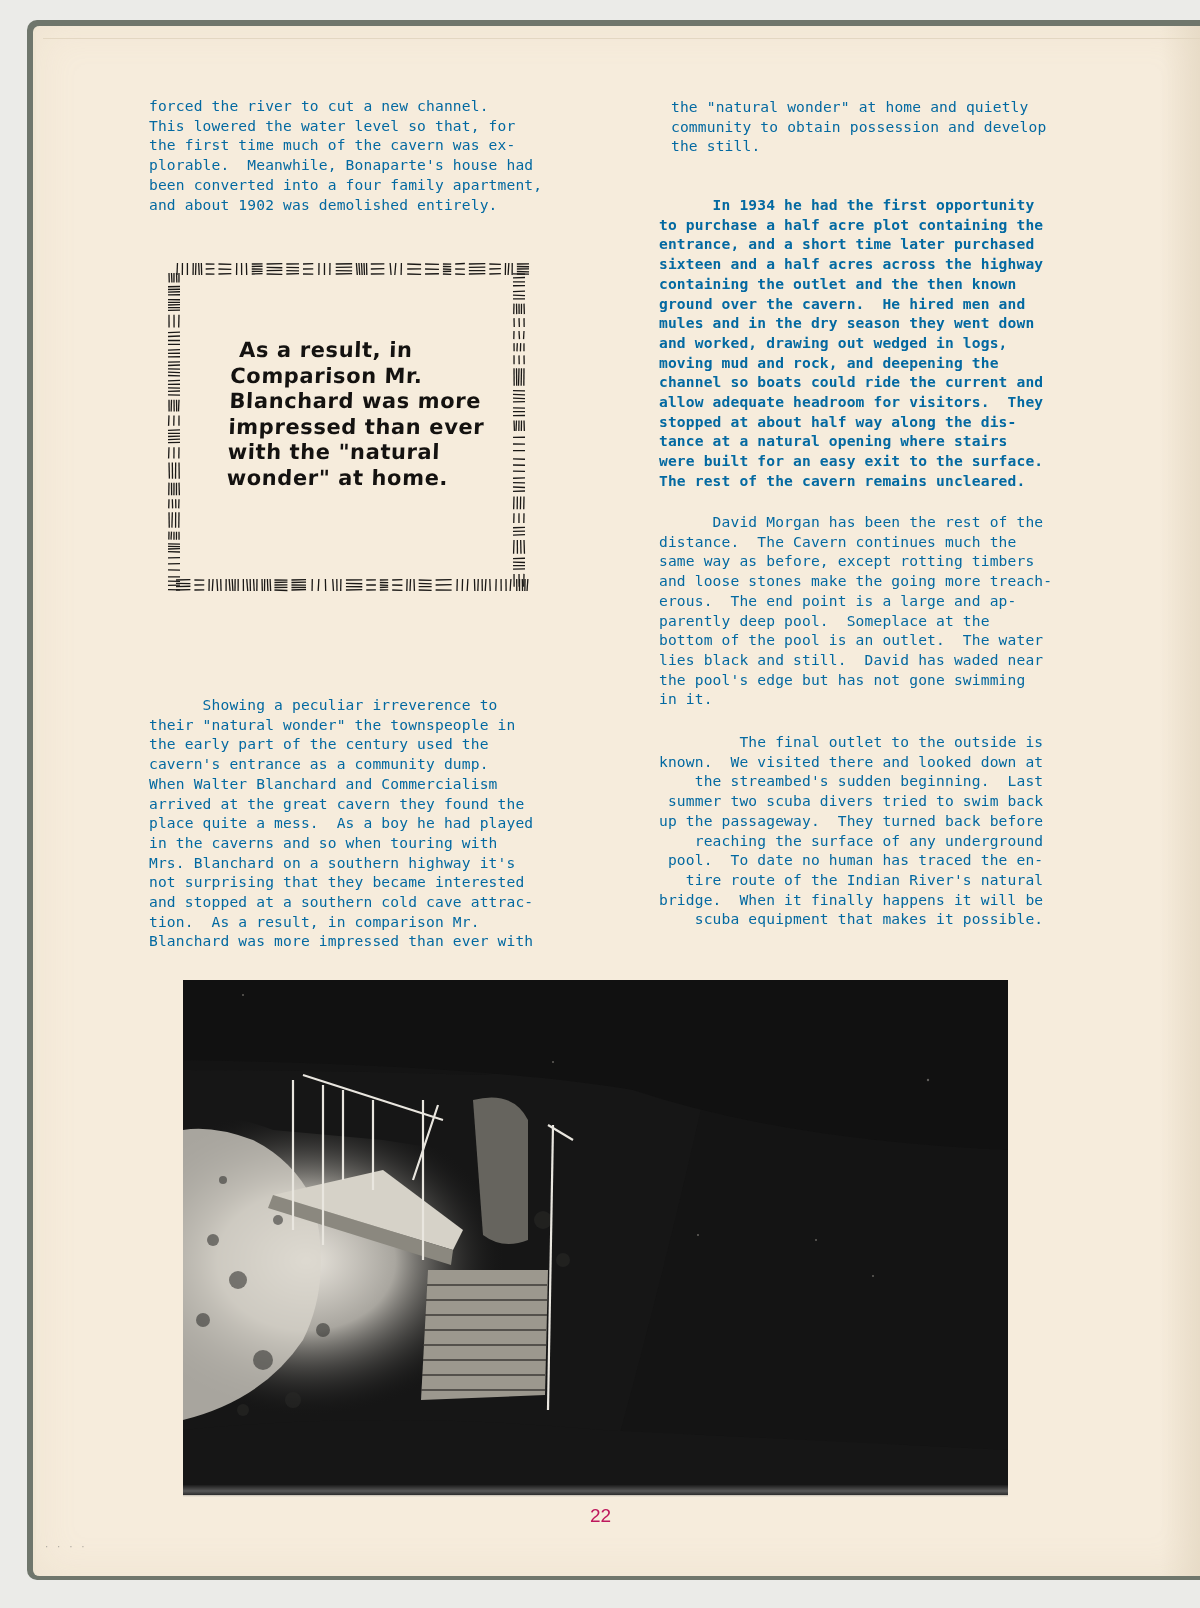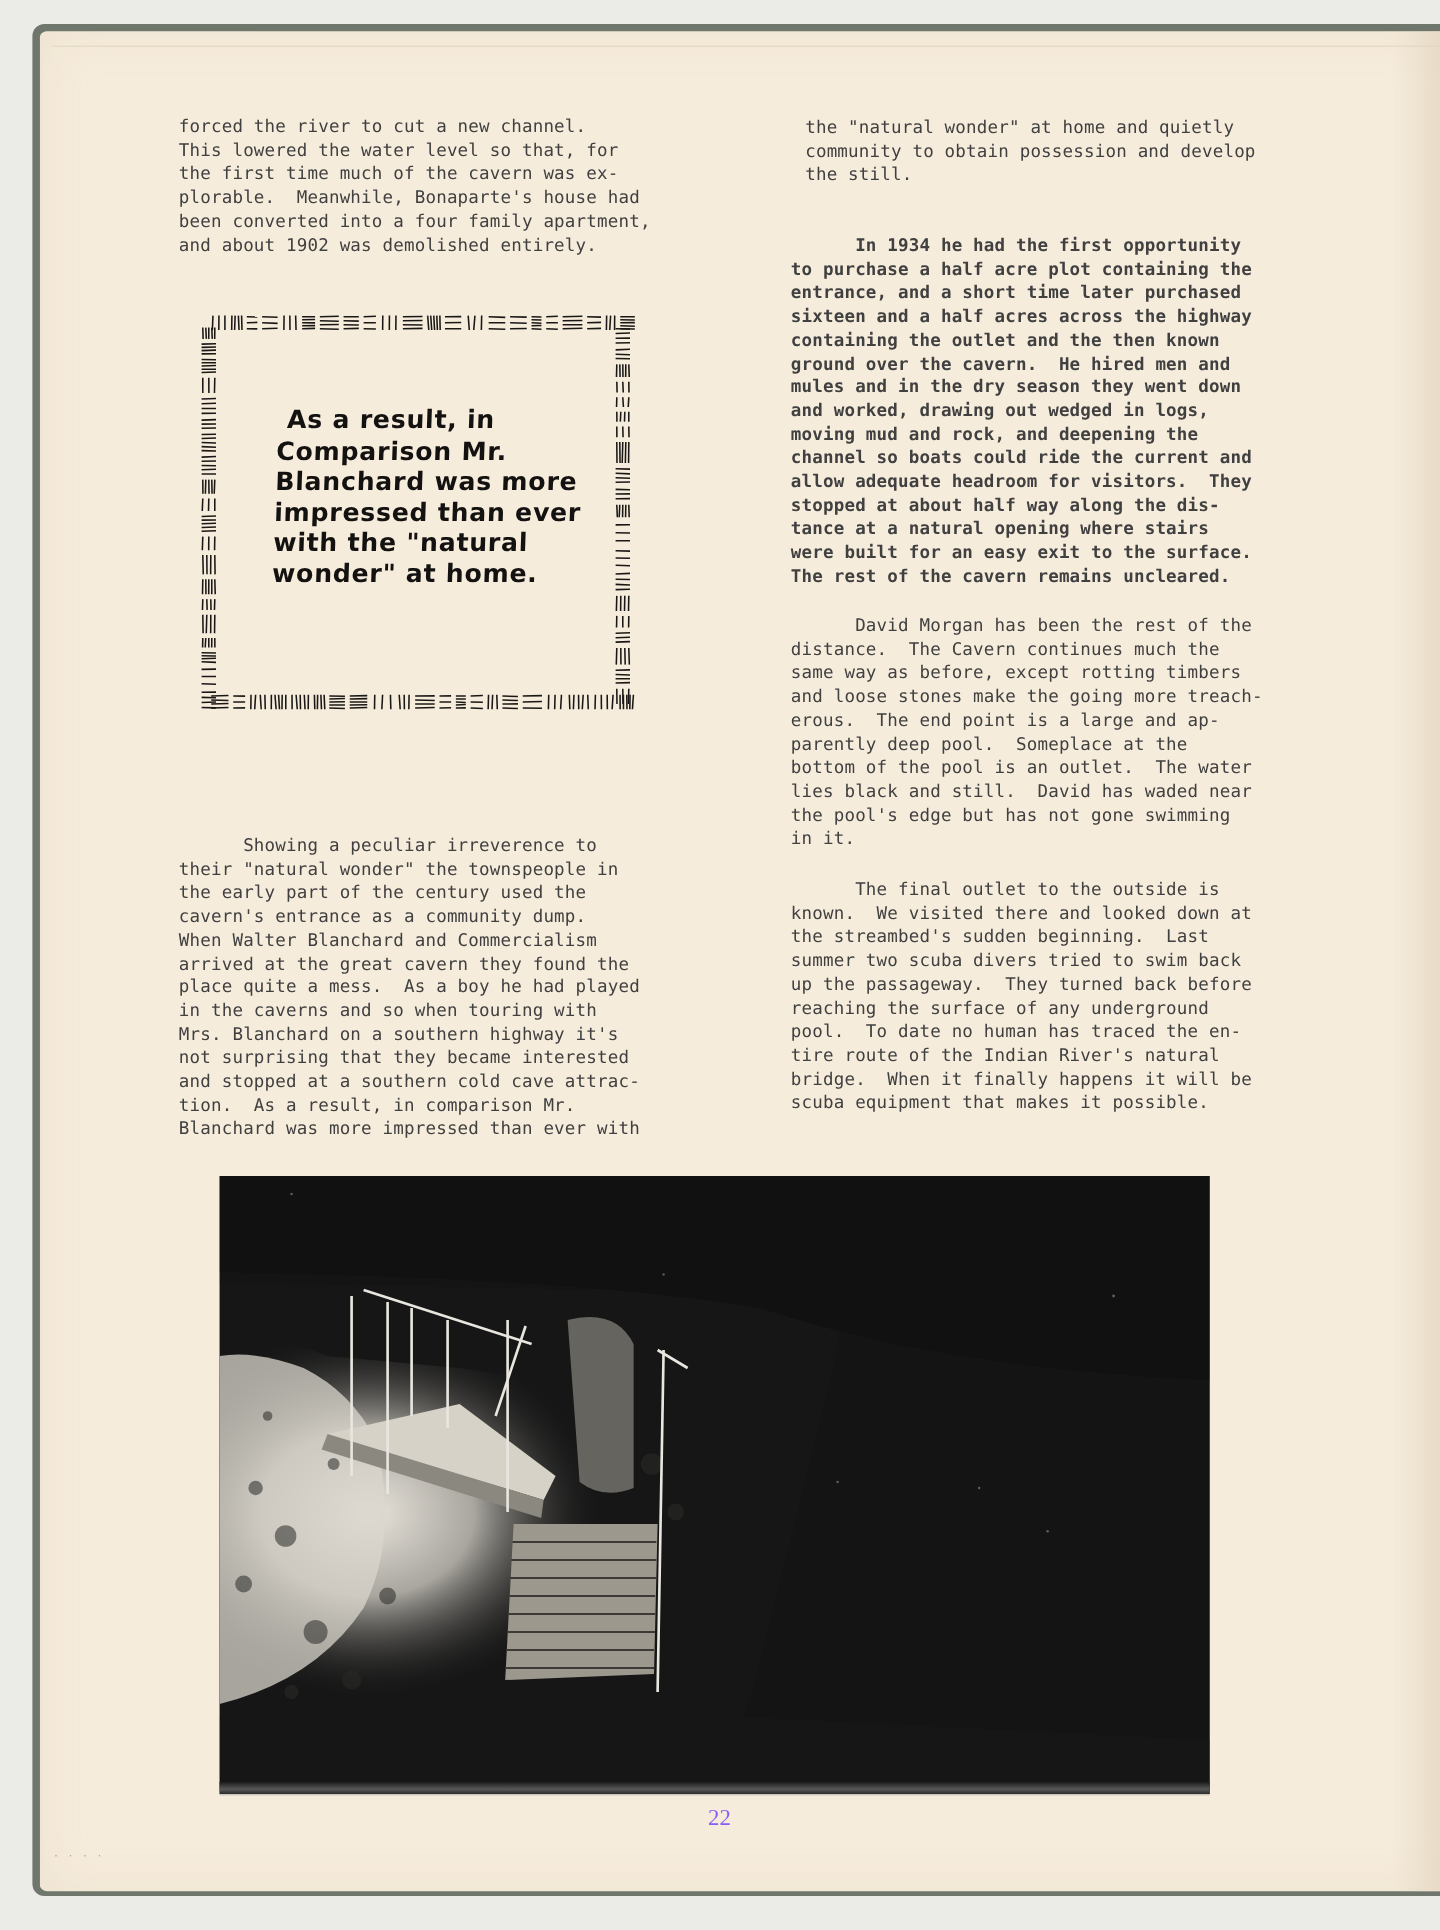--- a/index.html
+++ b/index.html
@@ -29,32 +29,32 @@
     .right-fade {
       position: absolute; right: 0; top: 26px; width: 40px; height: 1550px;
       background: linear-gradient(to right, rgba(230,220,200,0), rgba(225,212,190,0.6));
     }
 
     .text-block {
       position: absolute;
       font-family: "DejaVu Sans Mono", "Liberation Mono", monospace;
       font-size: 14.6px;
       line-height: 19.7px;
-      color: #404040;
+      color: #0369a1;
       white-space: pre;
       letter-spacing: 0.15px;
     }
     .text-block .line { display: block; }
 
     #col1-para1 { left: 149px; top: 96px; }
     #col1-para2 { left: 133px; top: 695px; margin-left: 16px; }
     #col2-para1 { left: 671px; top: 97px; }
     #col2-para2 { left: 659px; top: 195px; font-weight: bold; }
     #col2-para3 { left: 659px; top: 512px; }
-    #col2-para4 { left: 659px; top: 732px; }
+    #col2-para4 { left: 659px; top: 732px; text-align: right; }
 
     .callout {
       position: absolute; left: 167px; top: 262px; width: 363px; height: 330px;
     }
     .callout svg { position: absolute; left: 0; top: 0; }
     .callout-text {
       position: absolute; left: 62px; top: 76px;
       font-family: "DejaVu Sans", sans-serif;
       font-size: 21px;
       line-height: 25.5px;
@@ -71,22 +71,22 @@
       background: #171717;
       overflow: hidden;
     }
     .photo-bottom-edge {
       position: absolute; left: 183px; top: 1485px; width: 825px; height: 12px;
       background: linear-gradient(to bottom, #1c1c1c, #585858 50%, rgba(120,120,120,0));
     }
 
     .page-number {
       position: absolute; left: 590px; top: 1505px;
-      font-family: Liberation Serif, serif;
-      font-size: 19px; color: #8b5cf6;
+      font-family: Liberation Sans, sans-serif;
+      font-size: 19px; color: #be185d;
     }
 
     .pencil-mark {
       position: absolute; left: 45px; top: 1541px;
       font-family: "Liberation Sans", sans-serif;
       font-size: 10px; color: #a7a29a; letter-spacing: 3px;
     }
   </style>
 </head>
 <body>

